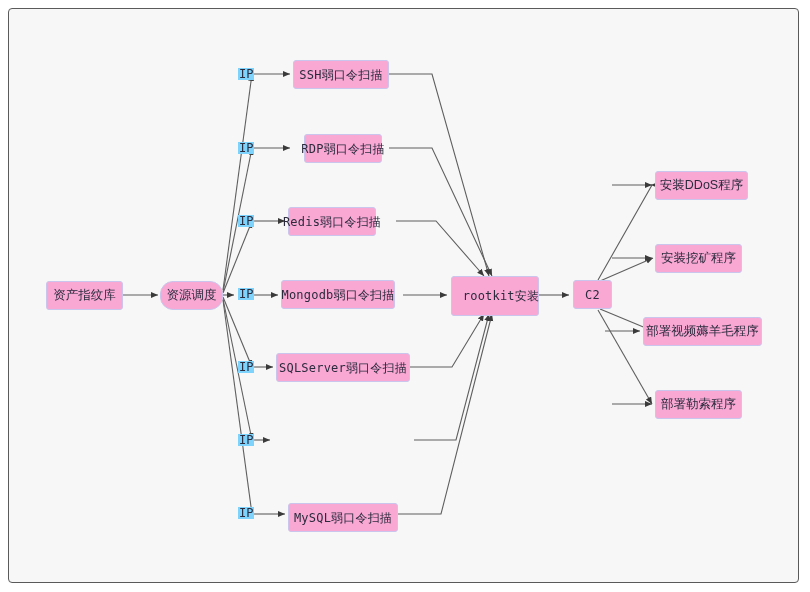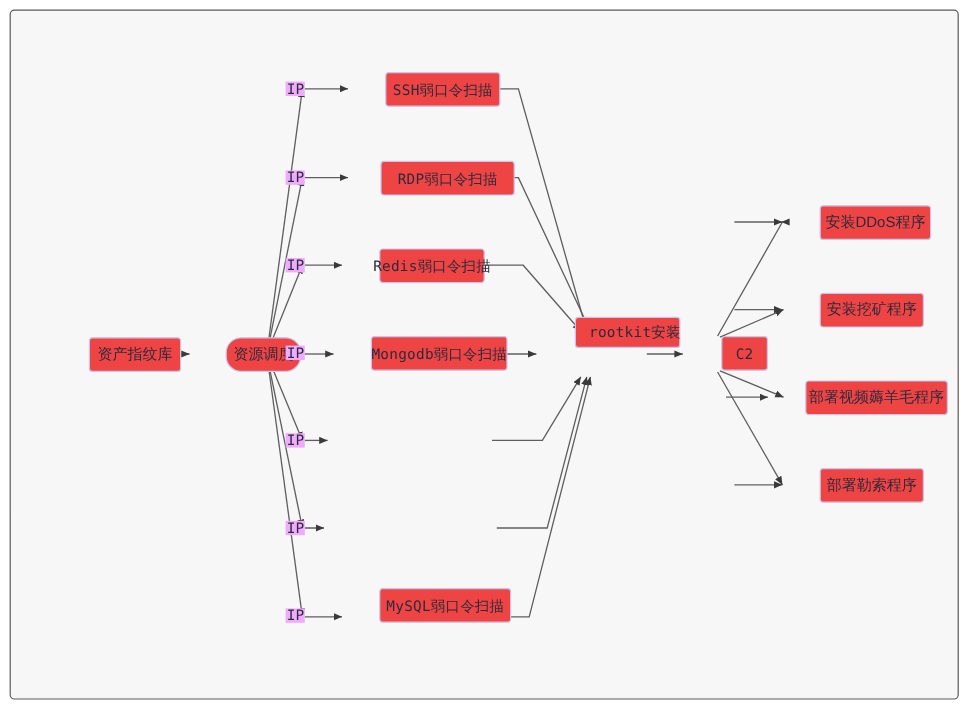--- a/index.html
+++ b/index.html
@@ -30,43 +30,42 @@
     position: absolute;
     left: 0;
     top: 0;
     width: 810px;
     height: 592px;
     pointer-events: none;
   }
   .node {
     position: absolute;
     box-sizing: border-box;
-    background: #ef4444;
+    background: #f9a8d4;
     border: 1px solid #c9c5ec;
     border-radius: 3px;
     color: #2b2b3d;
     display: flex;
     align-items: center;
     justify-content: center;
     font-size: 12.5px;
     line-height: 1;
     white-space: nowrap;
-    margin-left: 28px;
   }
   .node.mono {
     font-family: "DejaVu Sans Mono", "Liberation Mono", monospace;
     font-size: 12px;
     letter-spacing: 0.2px;
   }
   .edge-label {
     position: absolute;
     font-family: "DejaVu Sans Mono", "Liberation Mono", monospace;
     font-size: 12px;
     color: #2b2b3d;
-    background: #f0abfc;
+    background: #7dd3fc;
     padding: 0 1px;
     line-height: 1;
     white-space: nowrap;
   }
 </style>
 </head>
 <body>
 
 <div id="canvas">
   <div id="frame"></div>
@@ -119,31 +118,32 @@
       <path d="M612,404 L652,404"></path>
     </g>
   </svg>
 
   <div class="node" style="left:46px; top:281px; width:77px; height:29px;">资产指纹库</div>
 
   <div class="node" style="left:160px; top:281px; width:63px; height:29px;border-radius:13px;">资源调度</div>
 
   <div class="node mono" style="left:293px; top:60px; width:96px; height:29px;">SSH弱口令扫描</div>
 
-  <div class="node mono" style="left:289px; top:134px; width:112px; height:29px;">RDP弱口令扫描</div>
+  <div class="node mono" style="left:304px; top:134px; width:78px; height:29px;">RDP弱口令扫描</div>
 
   <div class="node mono" style="left:288px; top:207px; width:88px; height:29px;">Redis弱口令扫描</div>
 
   <div class="node mono" style="left:281px; top:280px; width:114px; height:29px;">Mongodb弱口令扫描</div>
 
+  <div class="node mono" style="left:276px; top:353px; width:134px; height:29px;">SQLServer弱口令扫描</div>
 
 
-  <div class="node mono" style="left:288px; top:490px; width:110px; height:29px;">MySQL弱口令扫描</div>
+  <div class="node mono" style="left:288px; top:503px; width:110px; height:29px;">MySQL弱口令扫描</div>
 
-  <div class="node mono" style="left:451px; top:264px; width:88px; height:26px;padding-left:12px;">rootkit安装</div>
+  <div class="node mono" style="left:451px; top:276px; width:88px; height:40px;padding-left:12px;">rootkit安装</div>
 
   <div class="node mono" style="left:573px; top:280px; width:39px; height:29px;">C2</div>
 
   <div class="node" style="left:655px; top:171px; width:93px; height:29px;">安装DDoS程序</div>
 
   <div class="node" style="left:655px; top:244px; width:87px; height:29px;">安装挖矿程序</div>
 
   <div class="node" style="left:643px; top:317px; width:119px; height:29px;">部署视频薅羊毛程序</div>
 
   <div class="node" style="left:655px; top:390px; width:87px; height:29px;">部署勒索程序</div>

